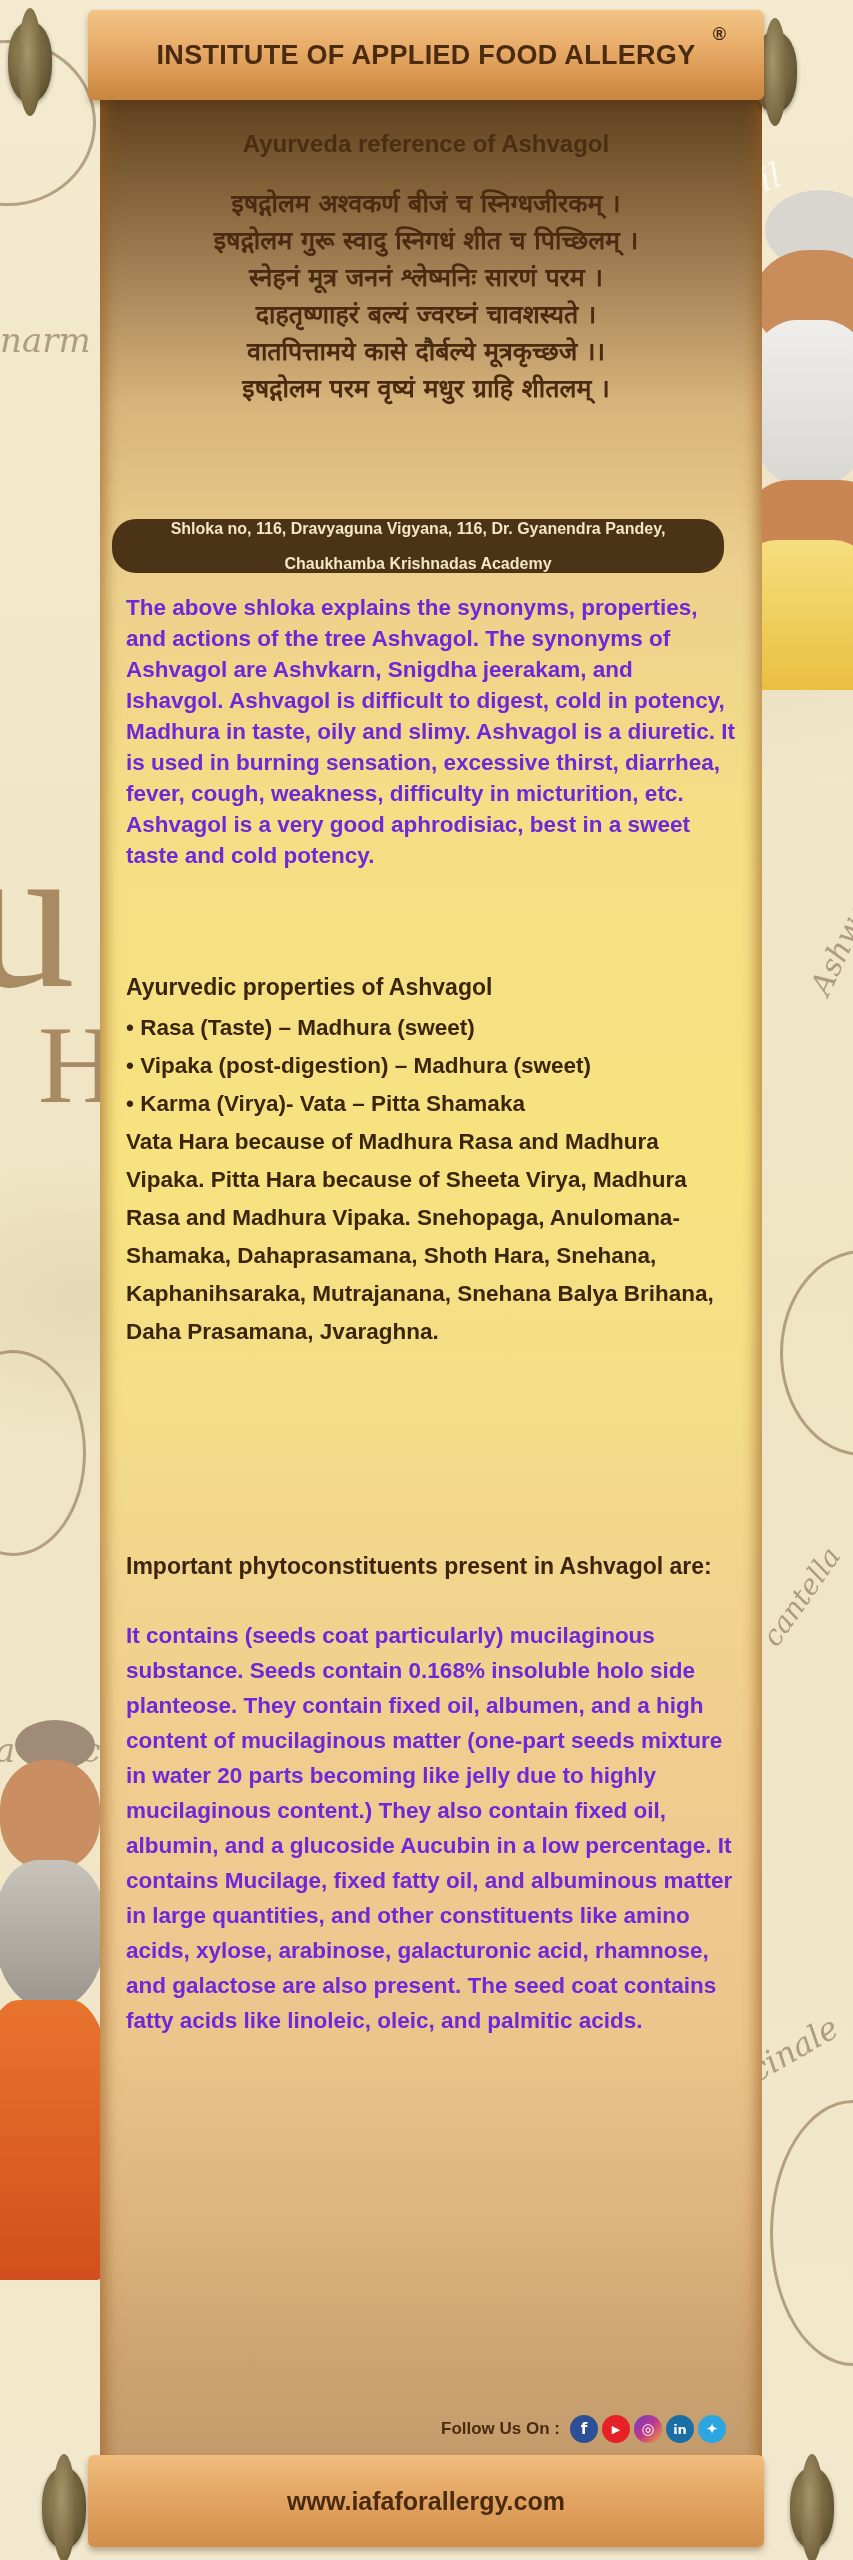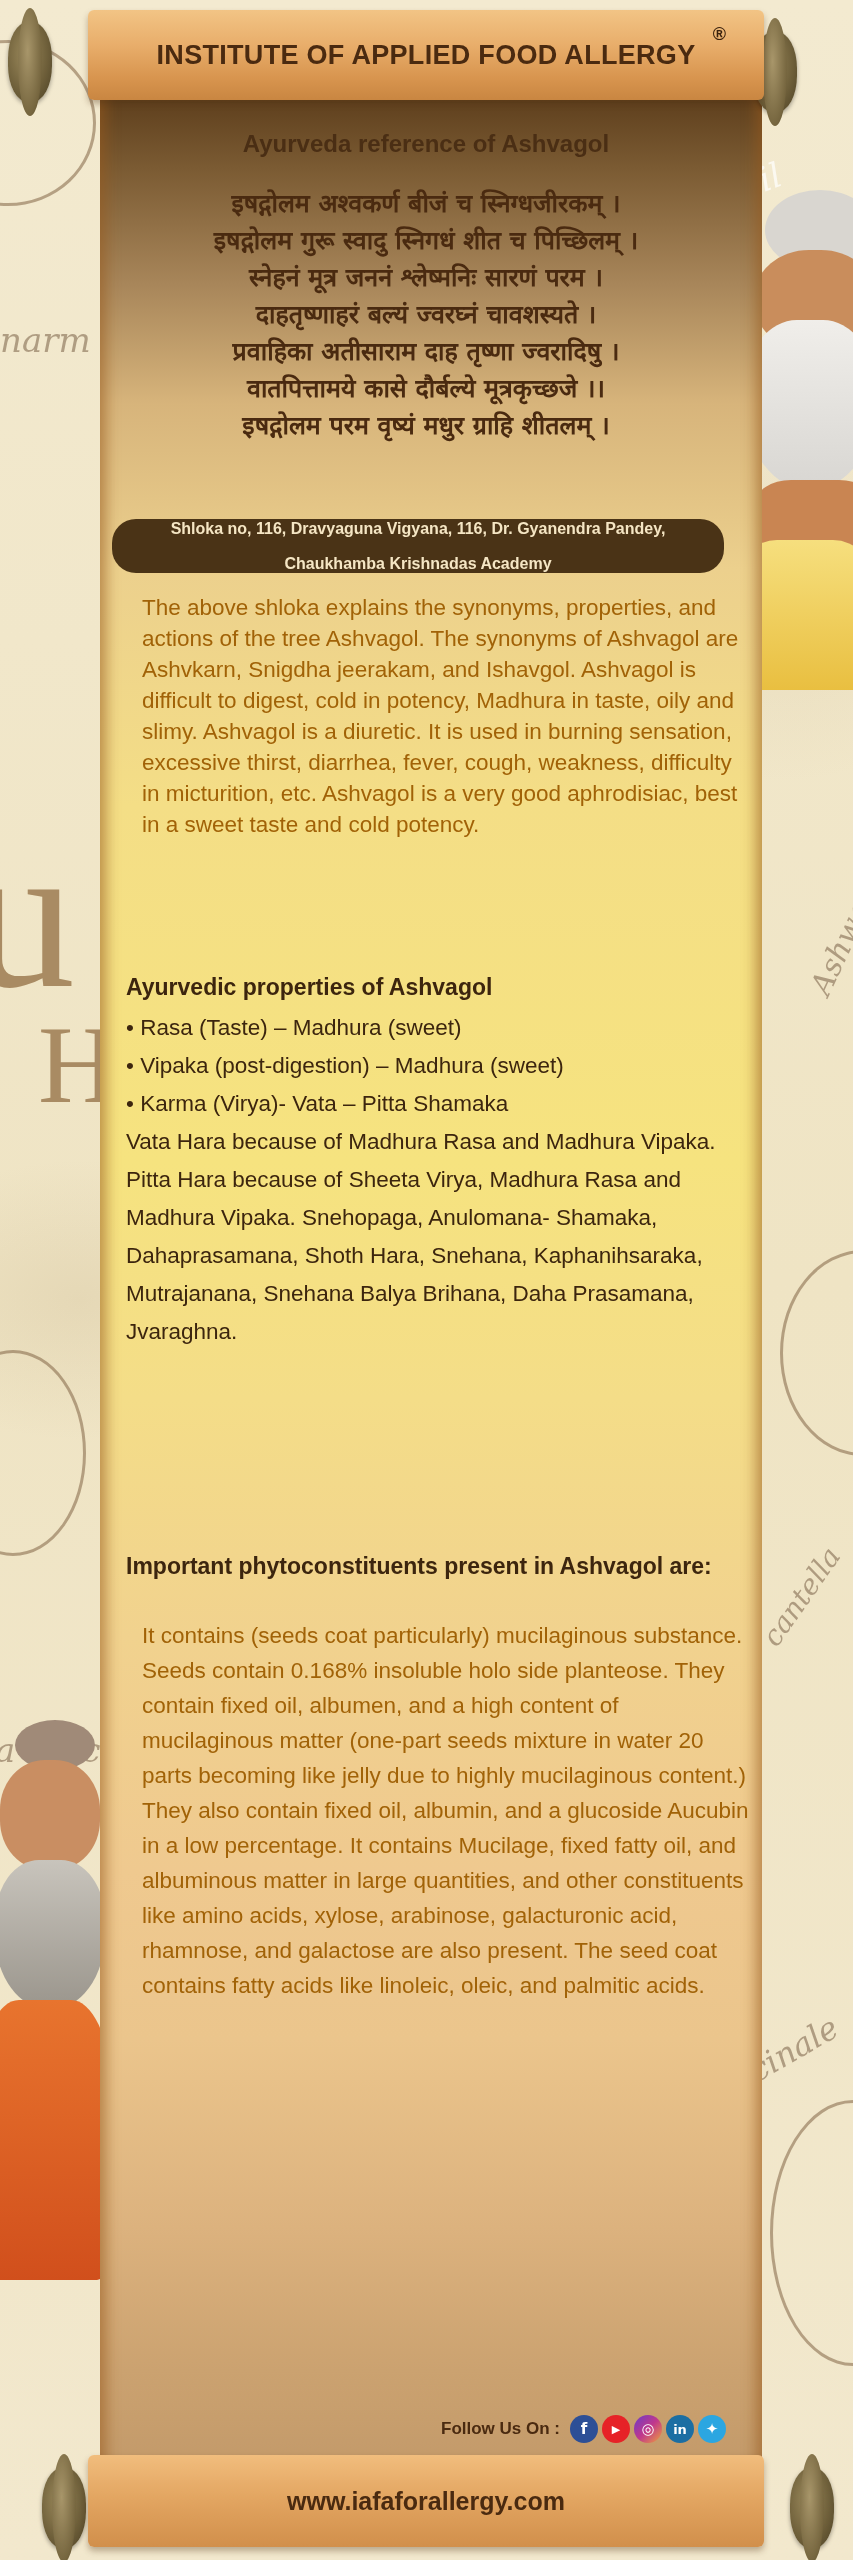--- a/index.html
+++ b/index.html
@@ -76,28 +76,28 @@
       position: absolute; left: -20px; top: 90px; width: 640px; text-align: center;
       font-family: "DejaVu Sans", sans-serif; font-weight: bold; font-size: 25px; color: #4a2a10; line-height: 37px;
     }
     .citation {
       position: absolute; left: -14px; top: 424px; width: 612px; height: 54px;
       background: #4a3316; border-radius: 24px; color: #f5e6c4;
       font-weight: bold; font-size: 16px; text-align: center; line-height: 19px;
       display: flex; flex-direction: column; justify-content: center; gap: 16px;
     }
     .para {
-      position: absolute; left: 16px; width: 610px; color: #a16207; font-weight: normal; font-size: 22.5px; line-height: 31px;
+      position: absolute; left: 0; width: 610px; color: #6d28d9; font-weight: bold; font-size: 22.5px; line-height: 31px;
     }
     .p1 { top: 497px; }
     .h2 {
       position: absolute; left: 0; width: 610px; color: #3c250e; font-weight: bold; font-size: 23px; line-height: 31px;
     }
     .h-ayur { top: 877px; }
-    .props { position: absolute; left: 0; top: 914px; width: 610px; color: #3c250e; font-weight: normal; font-size: 22.5px; line-height: 38px; margin: 0; padding: 0; list-style: none; }
+    .props { position: absolute; left: 0; top: 914px; width: 610px; color: #3c250e; font-weight: bold; font-size: 22.5px; line-height: 38px; margin: 0; padding: 0; list-style: none; }
     .props li { margin: 0; }
     .h-phyto { top: 1455px; line-height: 33px; }
     .p3 { top: 1523px; line-height: 35px; }
     .follow {
       position: absolute; left: 0; top: 2320px; width: 600px; display: flex; align-items: center; justify-content: flex-end; gap: 4px;
     }
     .follow-label { font-weight: bold; font-size: 17px; color: #4a2a10; margin-right: 6px; }
     .soc {
       width: 28px; height: 28px; border-radius: 50%; color: #fff; font-weight: bold; font-size: 15px;
       display: inline-flex; align-items: center; justify-content: center; font-family: "DejaVu Sans", sans-serif;
@@ -144,21 +144,20 @@
   <span class="reg">®</span>
 </div>
 
 <div class="content">
   <div class="ref-title">Ayurveda reference of Ashvagol</div>
   <div class="shloka">
     <div>इषद्गोलम अश्वकर्ण बीजं च स्निग्धजीरकम् ।</div>
     <div>इषद्गोलम गुरू स्वादु स्निगधं शीत च पिच्छिलम् ।</div>
     <div>स्नेहनं मूत्र जननं श्लेष्मनिः सारणं परम ।</div>
     <div>दाहतृष्णाहरं बल्यं ज्वरघ्नं चावशस्यते ।</div>
-    <div>प्रवाहिका अतीसाराम दाह तृष्णा ज्वरादिषु ।</div>
     <div>वातपित्तामये कासे दौर्बल्ये मूत्रकृच्छजे ।।</div>
     <div>इषद्गोलम परम वृष्यं मधुर ग्राहि शीतलम् ।</div>
   </div>
   <div class="citation">
     <div>Shloka no, 116, Dravyaguna Vigyana, 116, Dr. Gyanendra Pandey,</div>
     <div>Chaukhamba Krishnadas Academy</div>
   </div>
 
   <div class="para p1">The above shloka explains the synonyms, properties, and actions of the tree Ashvagol. The synonyms of Ashvagol are Ashvkarn, Snigdha jeerakam, and Ishavgol. Ashvagol is difficult to digest, cold in potency, Madhura in taste, oily and slimy. Ashvagol is a diuretic. It is used in burning sensation, excessive thirst, diarrhea, fever, cough, weakness, difficulty in micturition, etc. Ashvagol is a very good aphrodisiac, best in a sweet taste and cold potency.</div>
 

